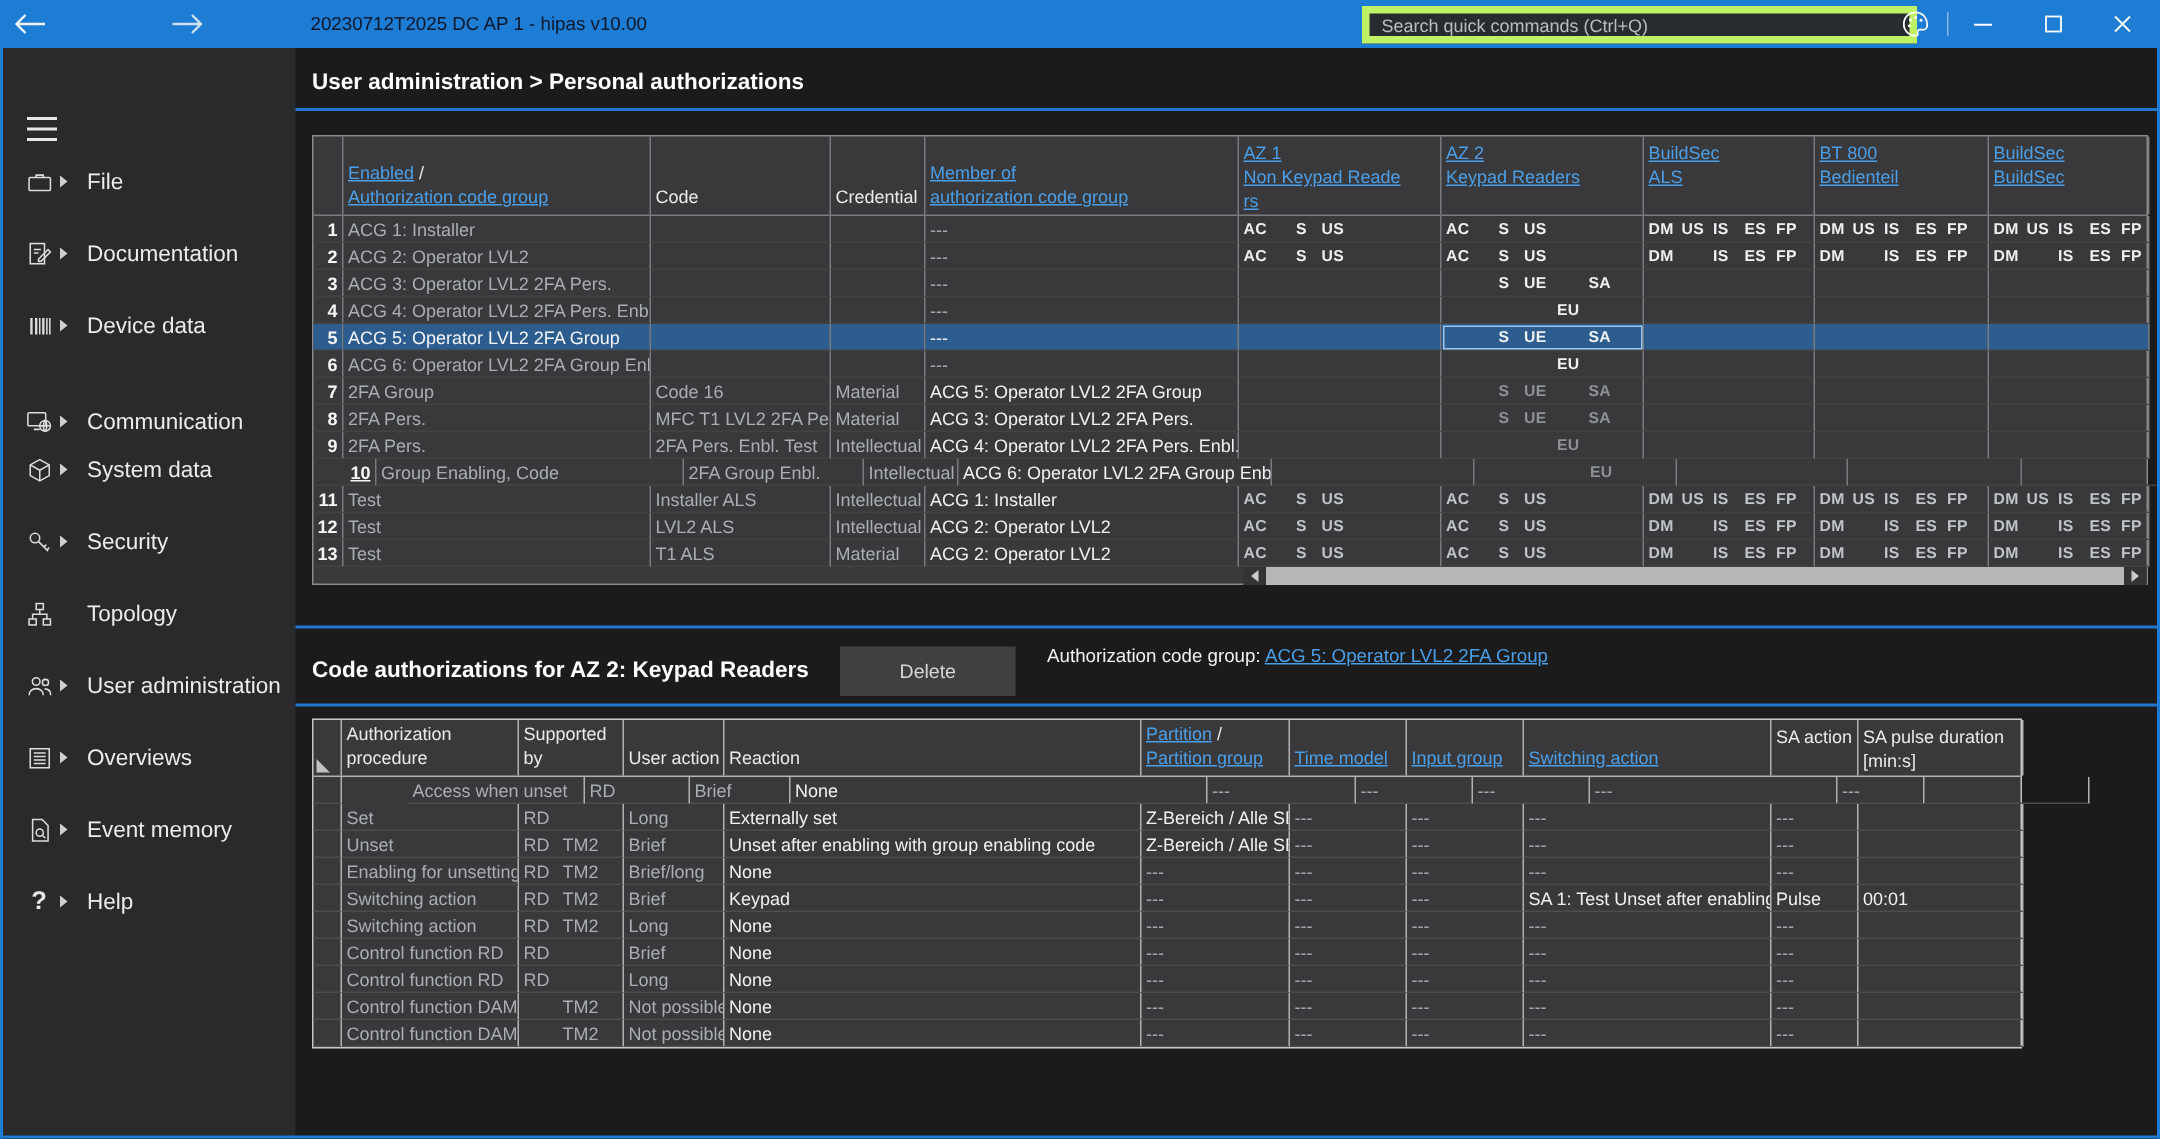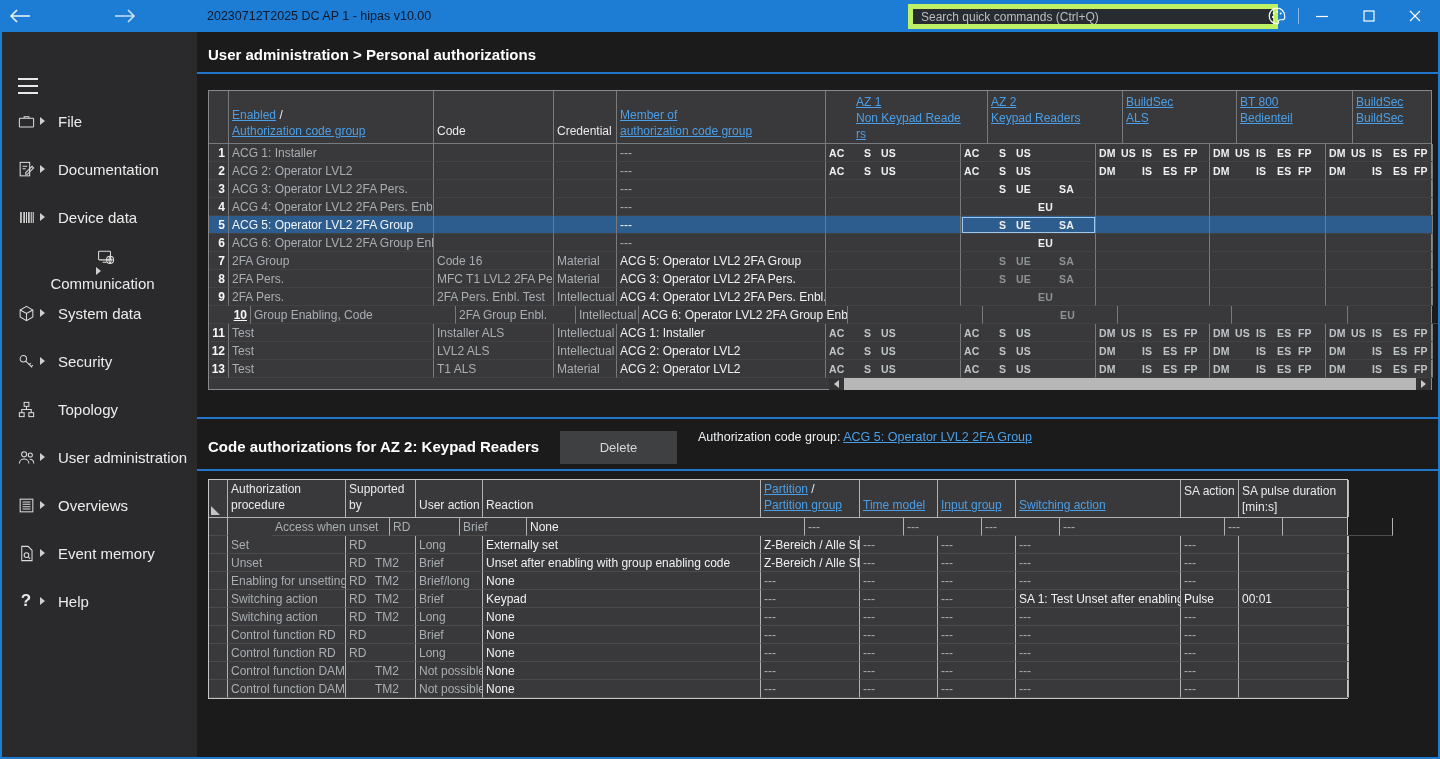--- a/index.html
+++ b/index.html
@@ -164,21 +164,21 @@
         <svg class="icon-svg" viewBox="0 0 24 24">
           <path d="M5 5v14M9 5v14M15 5v14" stroke-width="2"></path>
           <path d="M12 5v14M18 5v14M20.5 5v14"></path>
         </svg>
       </span>
       <span class="chev">
         <i></i>
       </span>
       <span class="slabel">Device data</span>
     </div>
-    <div class="side-item" style="top: 216px; flex-direction: column;">
+    <div class="side-item" style="top: 232px;">
       <span class="sicon">
         <svg class="icon-svg" viewBox="0 0 24 24">
           <rect x="2" y="4" width="15" height="11" rx="1"></rect>
           <path d="M7 18h5"></path>
           <circle cx="16.5" cy="15" r="4.5"></circle>
           <path d="M12 15h9"></path>
           <path d="M16.5 10.5c1.8 1.4 1.8 7.6 0 9c-1.8-1.4-1.8-7.6 0-9z"></path>
         </svg>
       </span>
       <span class="chev">
@@ -285,21 +285,21 @@
       <div class="hcell v-bottom" style="width: 120px;">
         <div class="hline"><span>Code</span></div>
       </div>
       <div class="hcell v-bottom" style="width: 63px;">
         <div class="hline"><span>Credential</span></div>
       </div>
       <div class="hcell v-bottom" style="width: 209px;">
         <div class="hline"><span class="hlink">Member of</span></div>
         <div class="hline"><span class="hlink">authorization code group</span></div>
       </div>
-      <div class="hcell v-top" style="width: 135px; margin-left: 27px;">
+      <div class="hcell v-top" style="width: 135px;">
         <div class="hline"><span class="hlink">AZ 1</span></div>
         <div class="hline"><span class="hlink">Non Keypad Reade</span></div>
         <div class="hline"><span class="hlink">rs</span></div>
       </div>
       <div class="hcell v-top" style="width: 135px;">
         <div class="hline"><span class="hlink">AZ 2</span></div>
         <div class="hline"><span class="hlink">Keypad Readers</span></div>
       </div>
       <div class="hcell v-top" style="width: 114px;">
         <div class="hline"><span class="hlink">BuildSec</span></div>

